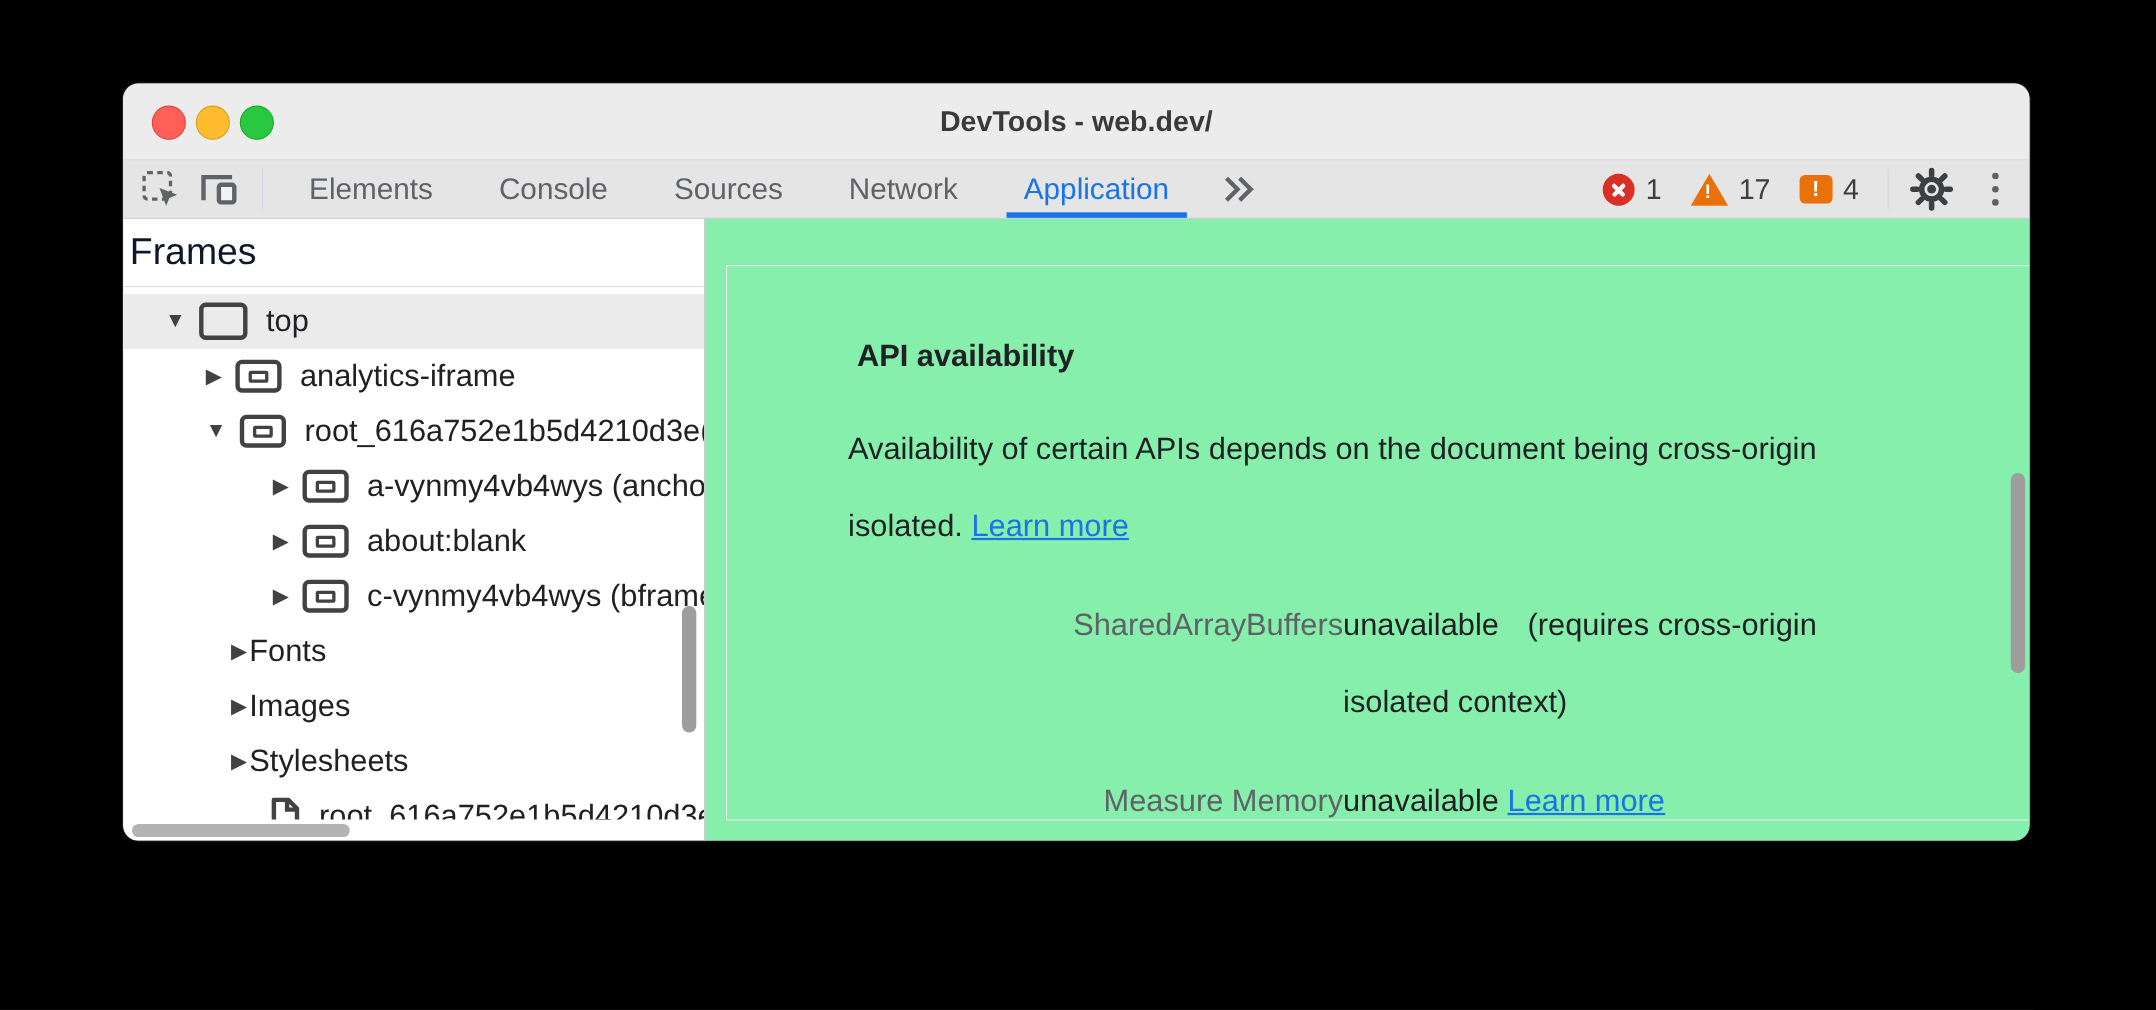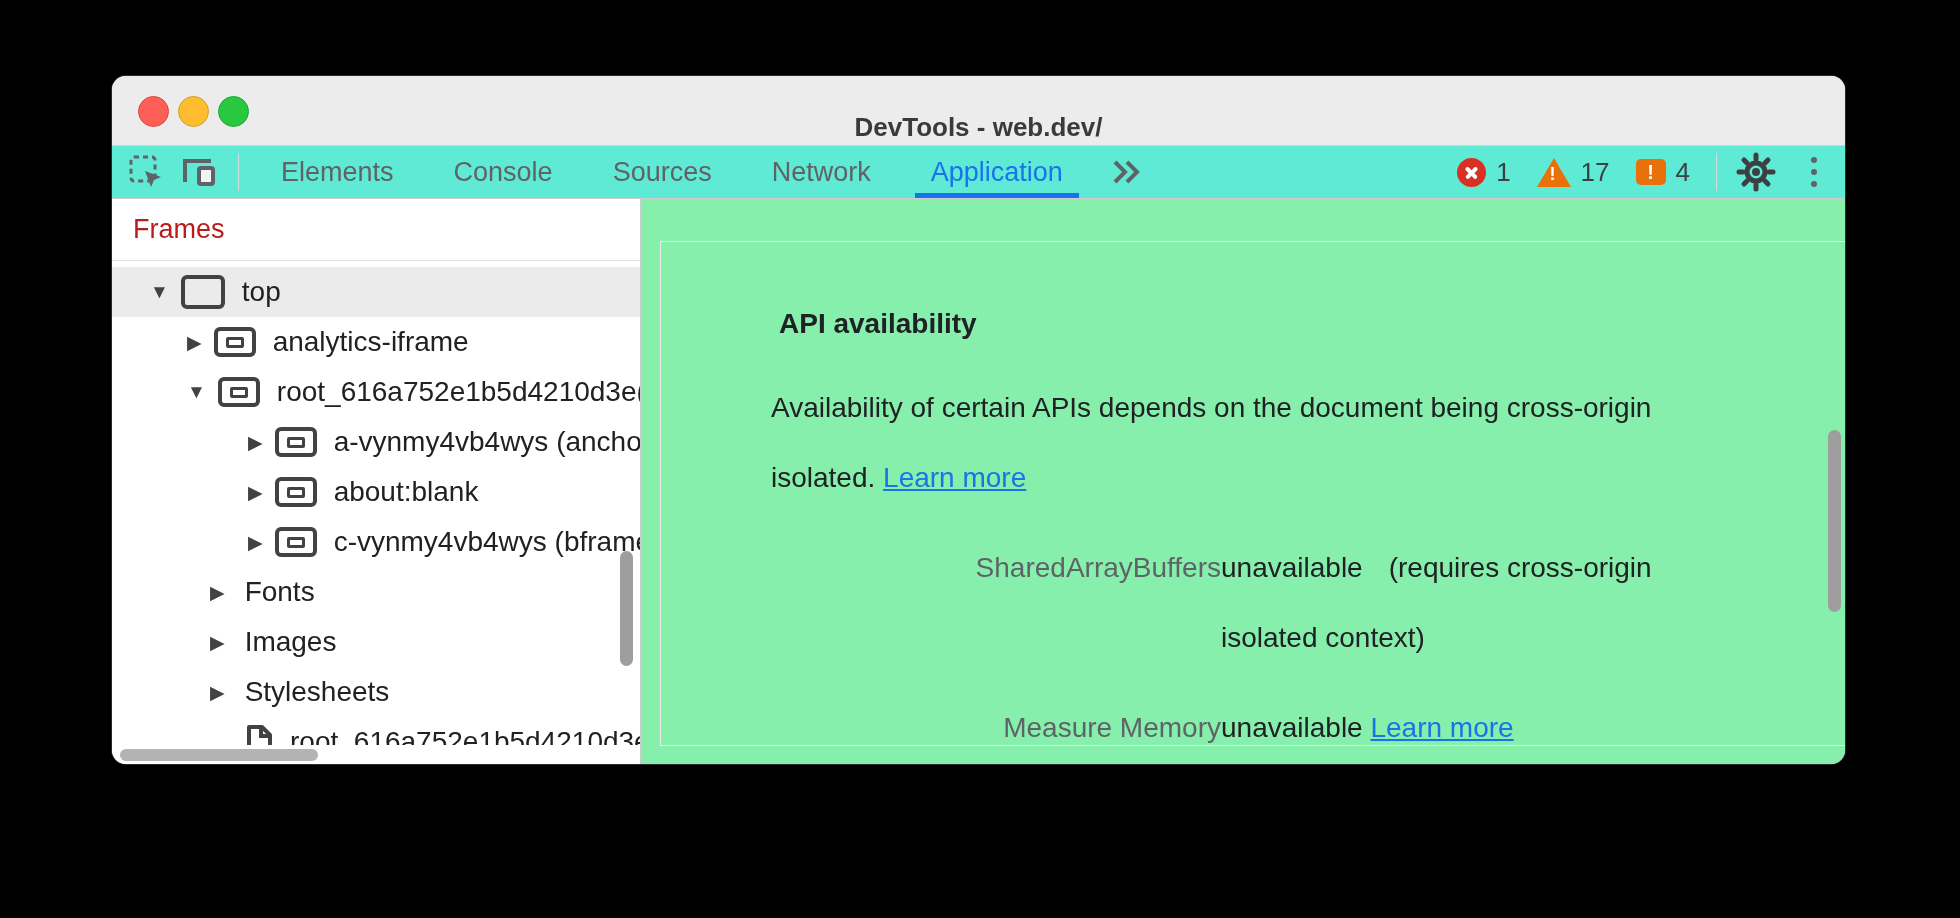--- a/index.html
+++ b/index.html
@@ -7,24 +7,24 @@
   .window{position:absolute;left:112px;top:76px;width:1733px;height:688px;background:#fff;
     border-radius:14px;overflow:hidden;box-shadow:0 0 0 1px #2a2a2a;}
   
   .titlebar{position:absolute;left:0;top:0;width:100%;height:69px;background:#ececec;
     border-bottom:1px solid #d2d2d2;}
   .lights{position:absolute;left:26px;top:20px;display:flex;gap:9px;}
   .light{width:29px;height:29px;border-radius:50%;}
   .light.red{background:#ff5f57;border:1px solid #e0443e;}
   .light.yellow{background:#febc2e;border:1px solid #d89e24;}
   .light.green{background:#28c840;border:1px solid #1aab29;}
-  .titletext{position:absolute;left:0;right:0;top:17px;height:69px;line-height:69px;text-align:center;
+  .titletext{position:absolute;left:0;right:0;top:0;height:69px;line-height:69px;text-align:center;
     font-size:26px;font-weight:bold;color:#3a3a3a;}
   
-  .toolbar{position:absolute;left:0;top:70px;width:100%;height:52px;background:#5eead4;
+  .toolbar{position:absolute;left:0;top:70px;width:100%;height:52px;background:#e5e5e5;
     border-bottom:1px solid #cacdd1;display:flex;align-items:center;}
   .tool-ic{width:52px;height:52px;display:flex;align-items:center;justify-content:center;flex:0 0 auto;}
   .tool-ic:first-child{margin-left:8px;}
   .vsep{width:1px;height:38px;background:#d5dae0;margin:0 8px 0 14px;flex:0 0 auto;}
   .tabs{display:flex;height:100%;align-items:center;margin-left:4px;}
   .tab{padding:0 30px;height:100%;display:flex;align-items:center;font-size:27px;color:#5f6368;
     position:relative;white-space:nowrap;}
   .tab.active{color:#1a73e8;}
   .tab.active::after{content:"";position:absolute;left:14px;right:14px;bottom:0;height:5px;background:#1a73e8;}
   .moretabs{margin-left:16px;display:flex;align-items:center;}
@@ -43,36 +43,36 @@
   .iss-ic::after{content:"!";position:absolute;left:0;right:0;top:0;bottom:0;color:#fff;font-size:20px;
     font-weight:bold;text-align:center;line-height:26px;}
   .kebab{display:flex;flex-direction:column;gap:6px;margin-left:34px;}
   .kebab i{width:6px;height:6px;border-radius:50%;background:#5f6368;}
   .gear{margin-left:18px;}
   
   .sidebar{position:absolute;left:0;top:123px;width:528px;height:565px;background:#fff;
     border-right:1px solid #ccc;overflow:hidden;}
   .frames-hdr{position:absolute;left:0;top:0;width:100%;height:61px;border-bottom:1px solid #e0e0e0;
     display:flex;align-items:center;}
-  .frames-hdr span{margin-left:21px;font-size:27px;color:#b91c1c;}
+  .frames-hdr span{margin-left:6px;font-size:34px;color:#0f172a;}
   .tree{position:absolute;left:0;top:68px;width:100%;height:478px;overflow:hidden;}
   .trow{height:50px;display:flex;align-items:center;white-space:nowrap;overflow:hidden;font-size:28px;color:#202124;}
   .trow.selected{background:#ebebeb;}
   .arrow{font-size:19px;color:#424242;flex:0 0 auto;}
   .lv0 .arrow{margin-left:38px;}
   .lv1 .arrow{margin-left:75px;}
   .lv2 .arrow{margin-left:136px;}
   .lvG .arrow{margin-left:98px;}
   .frame-ic{flex:0 0 auto;width:36px;height:26px;border:4px solid #424242;border-radius:6px;margin-left:12px;}
   .iframe-ic{flex:0 0 auto;width:34px;height:22px;border:4px solid #424242;border-radius:6px;margin-left:12px;
     display:flex;align-items:center;justify-content:center;}
   .iframe-ic i{width:12px;height:5px;border:3px solid #424242;border-radius:2px;display:block;}
   .doc-ic{flex:0 0 auto;margin-left:133px;}
   .tlabel{margin-left:17px;}
-  .lvG .tlabel{margin-left:20px;}
+  .lvG .tlabel{margin-left:2px;}
   .sb-v{position:absolute;left:508px;top:352px;width:13px;height:115px;border-radius:7px;background:#9e9e9e;}
   .sb-h{position:absolute;left:8px;top:550px;width:198px;height:12px;border-radius:6px;background:#b3b3b3;}
   
   .main{position:absolute;left:529px;top:123px;right:0;bottom:0;background:#86efac;overflow:hidden;}
   .report{position:absolute;left:19px;top:42px;right:0;height:503px;border-top:1px solid #e8eaed;
     border-bottom:1px solid #e8eaed;border-left:1px solid #ececec;}
   .rpt-heading{margin:66px 0 0 118px;font-size:28px;font-weight:bold;color:#202124;}
   .rpt-para{margin:33px 0 0 110px;width:985px;font-size:28px;color:#202124;line-height:70px;}
   a.link{color:#1a73e8;text-decoration:underline;cursor:pointer;}
   .rpt-table{margin-top:20px;}

